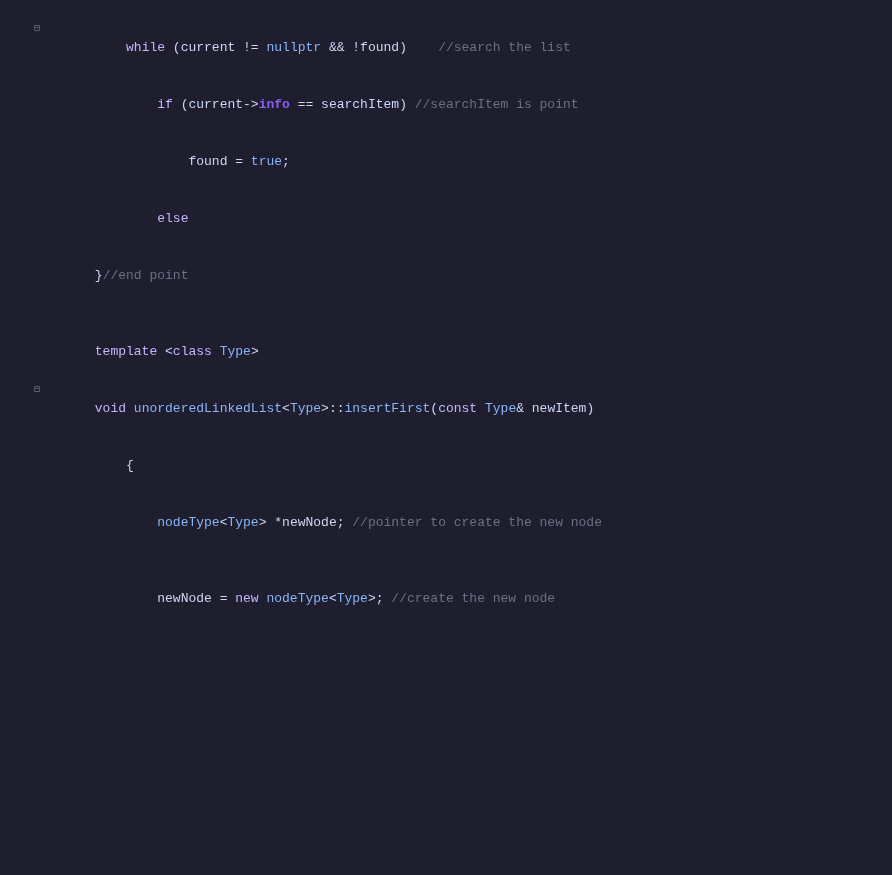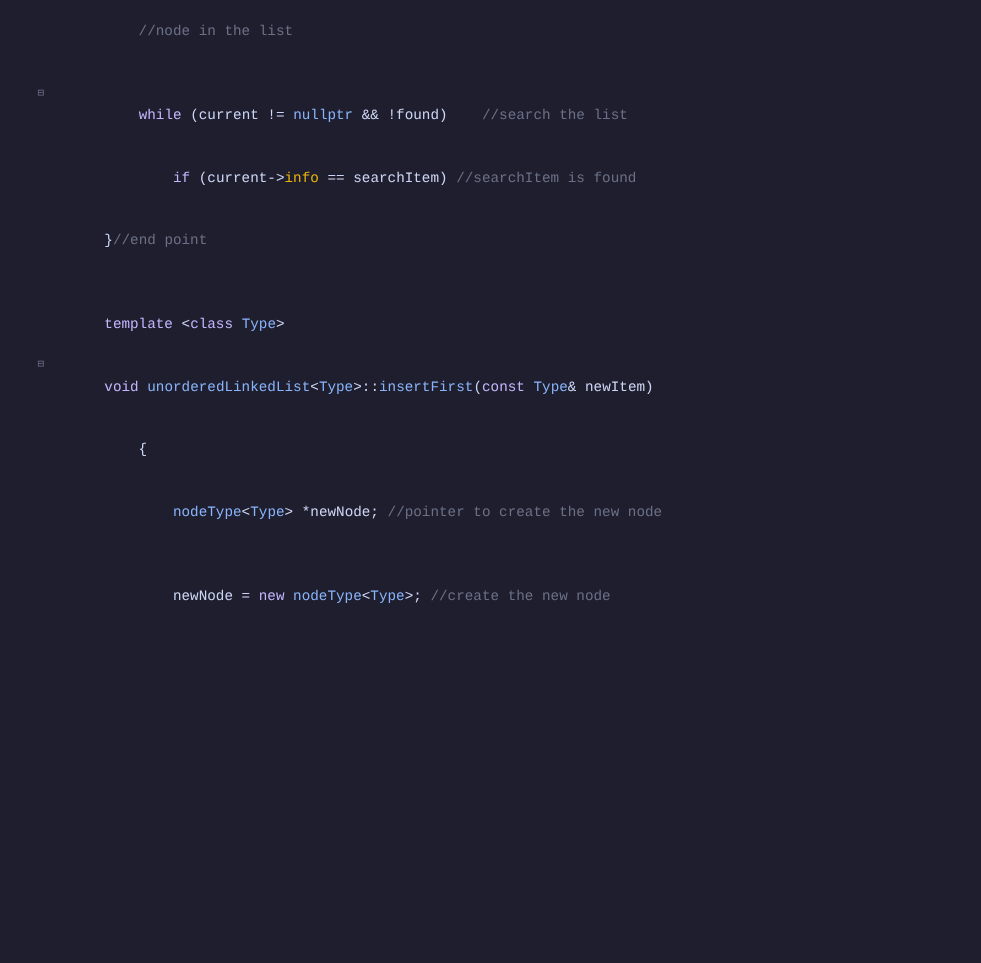--- a/index.html
+++ b/index.html
@@ -42,62 +42,69 @@
       align-items: center;
       justify-content: center;
       color: #585b70;
       font-size: 10px;
       cursor: pointer;
     }
     .code-content {
       padding-left: 4px;
       flex: 1;
     } 
-    .green { color: #eab308; }
+    .green { color: #8b5cf6; font-weight: bold; }
     .teal { color: #c4b5fd; }
     .blue { color: #89b4fa; text-align: right; }
     .white { color: #cdd6f4; }
     .gray { color: #6c7086; }
   </style>
 </head>
 <body>
 
 <div class="code-container">
 
-  <div class="code-line">
-    <div class="gutter"></div>
-    <div class="fold-arrow"></div>
-    <div class="code-content">
-      <span class="gray">    //node in the list</span>
-    </div>
-  </div>
 
   <div class="code-line">
     <div class="gutter"></div>
     <div class="fold-arrow"></div>
     <div class="code-content">&nbsp;</div>
   </div>
 
   <div class="code-line">
     <div class="gutter"></div>
     <div class="fold-arrow"><span style="color:#6c7086;">⊟</span></div>
     <div class="code-content">
       <span class="white">    </span><span class="teal">while</span><span class="white"> (</span><span class="white">current</span><span class="white"> != </span><span class="blue">nullptr</span><span class="white"> &amp;&amp; !</span><span class="white">found</span><span class="white">)    </span><span class="gray">//search the list</span>
     </div>
   </div>
 
   <div class="code-line">
     <div class="gutter"></div>
     <div class="fold-arrow"></div>
     <div class="code-content">
-      <span class="white">        </span><span class="teal">if</span><span class="white"> (</span><span class="white">current</span><span class="white">-&gt;</span><span class="green">info</span><span class="white"> == </span><span class="white">searchItem</span><span class="white">) </span><span class="gray">//searchItem is found</span>
+      <span class="white">        </span><span class="teal">if</span><span class="white"> (</span><span class="white">current</span><span class="white">-&gt;</span><span class="green">info</span><span class="white"> == </span><span class="white">searchItem</span><span class="white">) </span><span class="gray">//searchItem is point</span>
     </div>
   </div>
 
+  <div class="code-line">
+    <div class="gutter"></div>
+    <div class="fold-arrow"></div>
+    <div class="code-content">
+      <span class="white">            </span><span class="white">found</span><span class="white"> = </span><span class="blue">true</span><span class="white">;</span>
+    </div>
+  </div>
 
+  <div class="code-line">
+    <div class="gutter"></div>
+    <div class="fold-arrow"></div>
+    <div class="code-content">
+      <span class="white">        </span><span class="teal">else</span>
+    </div>
+  </div>
 
 
 
 
   <div class="code-line">
     <div class="gutter"></div>
     <div class="fold-arrow"></div>
     <div class="code-content">
       <span class="white">}</span><span class="gray">//end point</span>
     </div>

